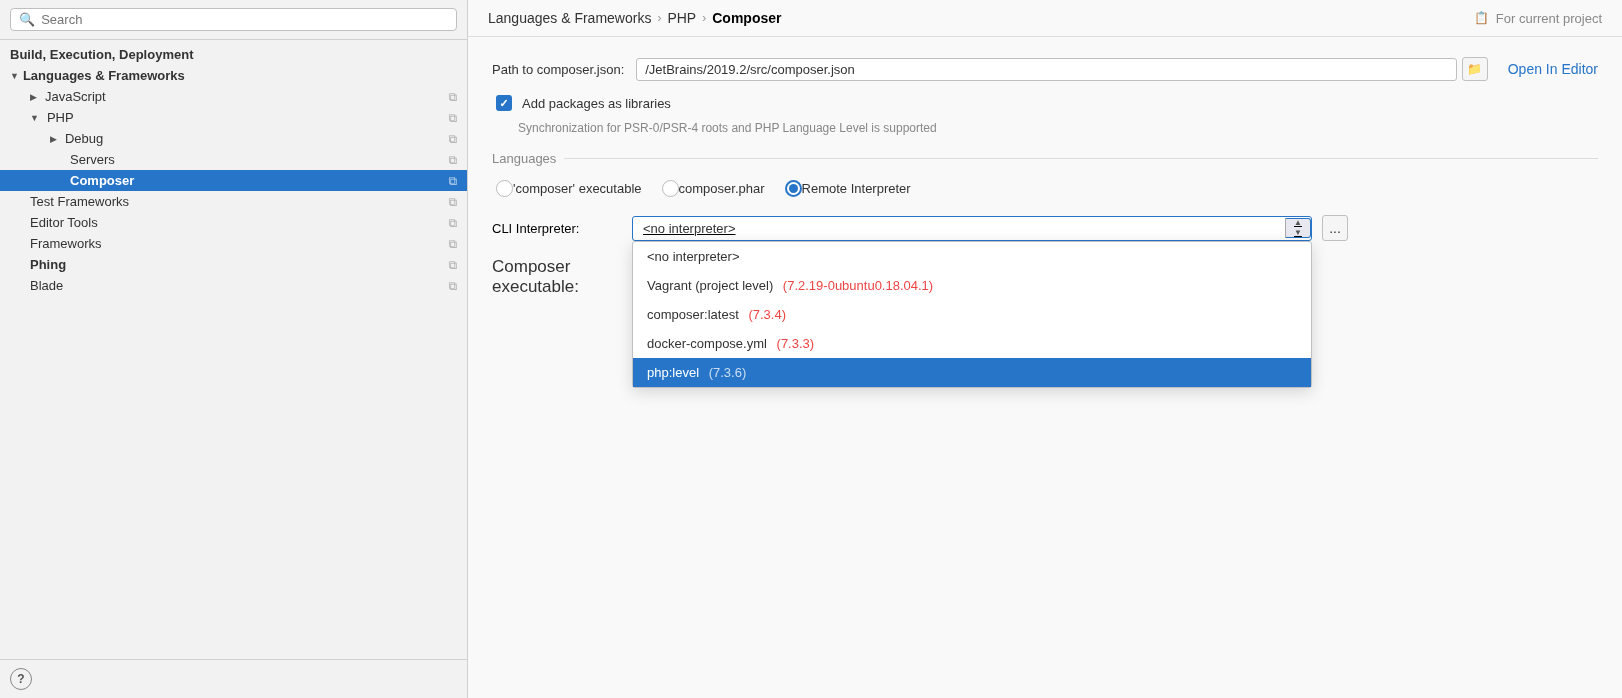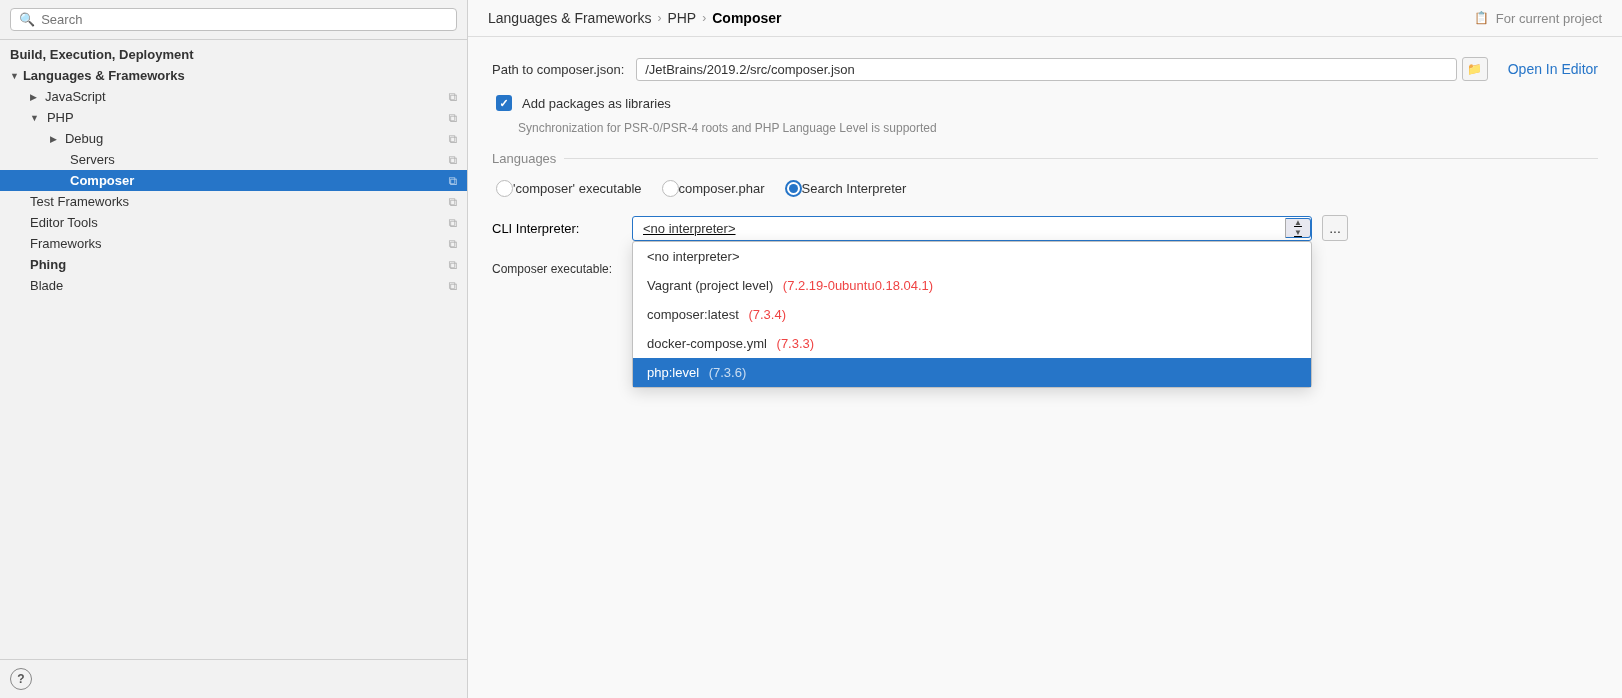--- a/index.html
+++ b/index.html
@@ -400,21 +400,21 @@
       flex-shrink: 0;
     }
 
     .composer-exec-row {
       display: flex;
       align-items: center;
       gap: 10px;
     }
 
     .composer-exec-label {
-      font-size: 12px;
+      font-size: 17px;
       color: #333;
       width: 130px;
       flex-shrink: 0;
     }
 
     
     .dropdown-popup {
       position: absolute;
       top: 100%;
       left: 0;
@@ -611,21 +611,21 @@
         <span class="radio-label">'composer' executable</span>
       </div>
       <div class="radio-option">
         <div class="radio-empty"></div>
         <span class="radio-label">composer.phar</span>
       </div>
       <div class="radio-option">
         <div class="radio-filled">
           <div class="radio-dot"></div>
         </div>
-        <span class="radio-label">Search Interpreter</span>
+        <span class="radio-label">Remote Interpreter</span>
       </div>
     </div>
 
     <div class="interpreter-row">
       <span class="interpreter-label">CLI Interpreter:</span>
       <div class="dropdown-wrap">
         <div style="display:flex;align-items:center;border:1.5px solid #2675c8;border-radius:3px;background:white;">
           <div style="flex:1;padding:4px 10px;font-size:13px;color:#333;">&lt;no interpreter&gt;</div>
           <div class="dropdown-arrow-btn" style="position:relative;border-radius:0 3px 3px 0;border-left:1px solid #aaa;">
             <span style="font-size:8px;line-height:1;">▲</span>

